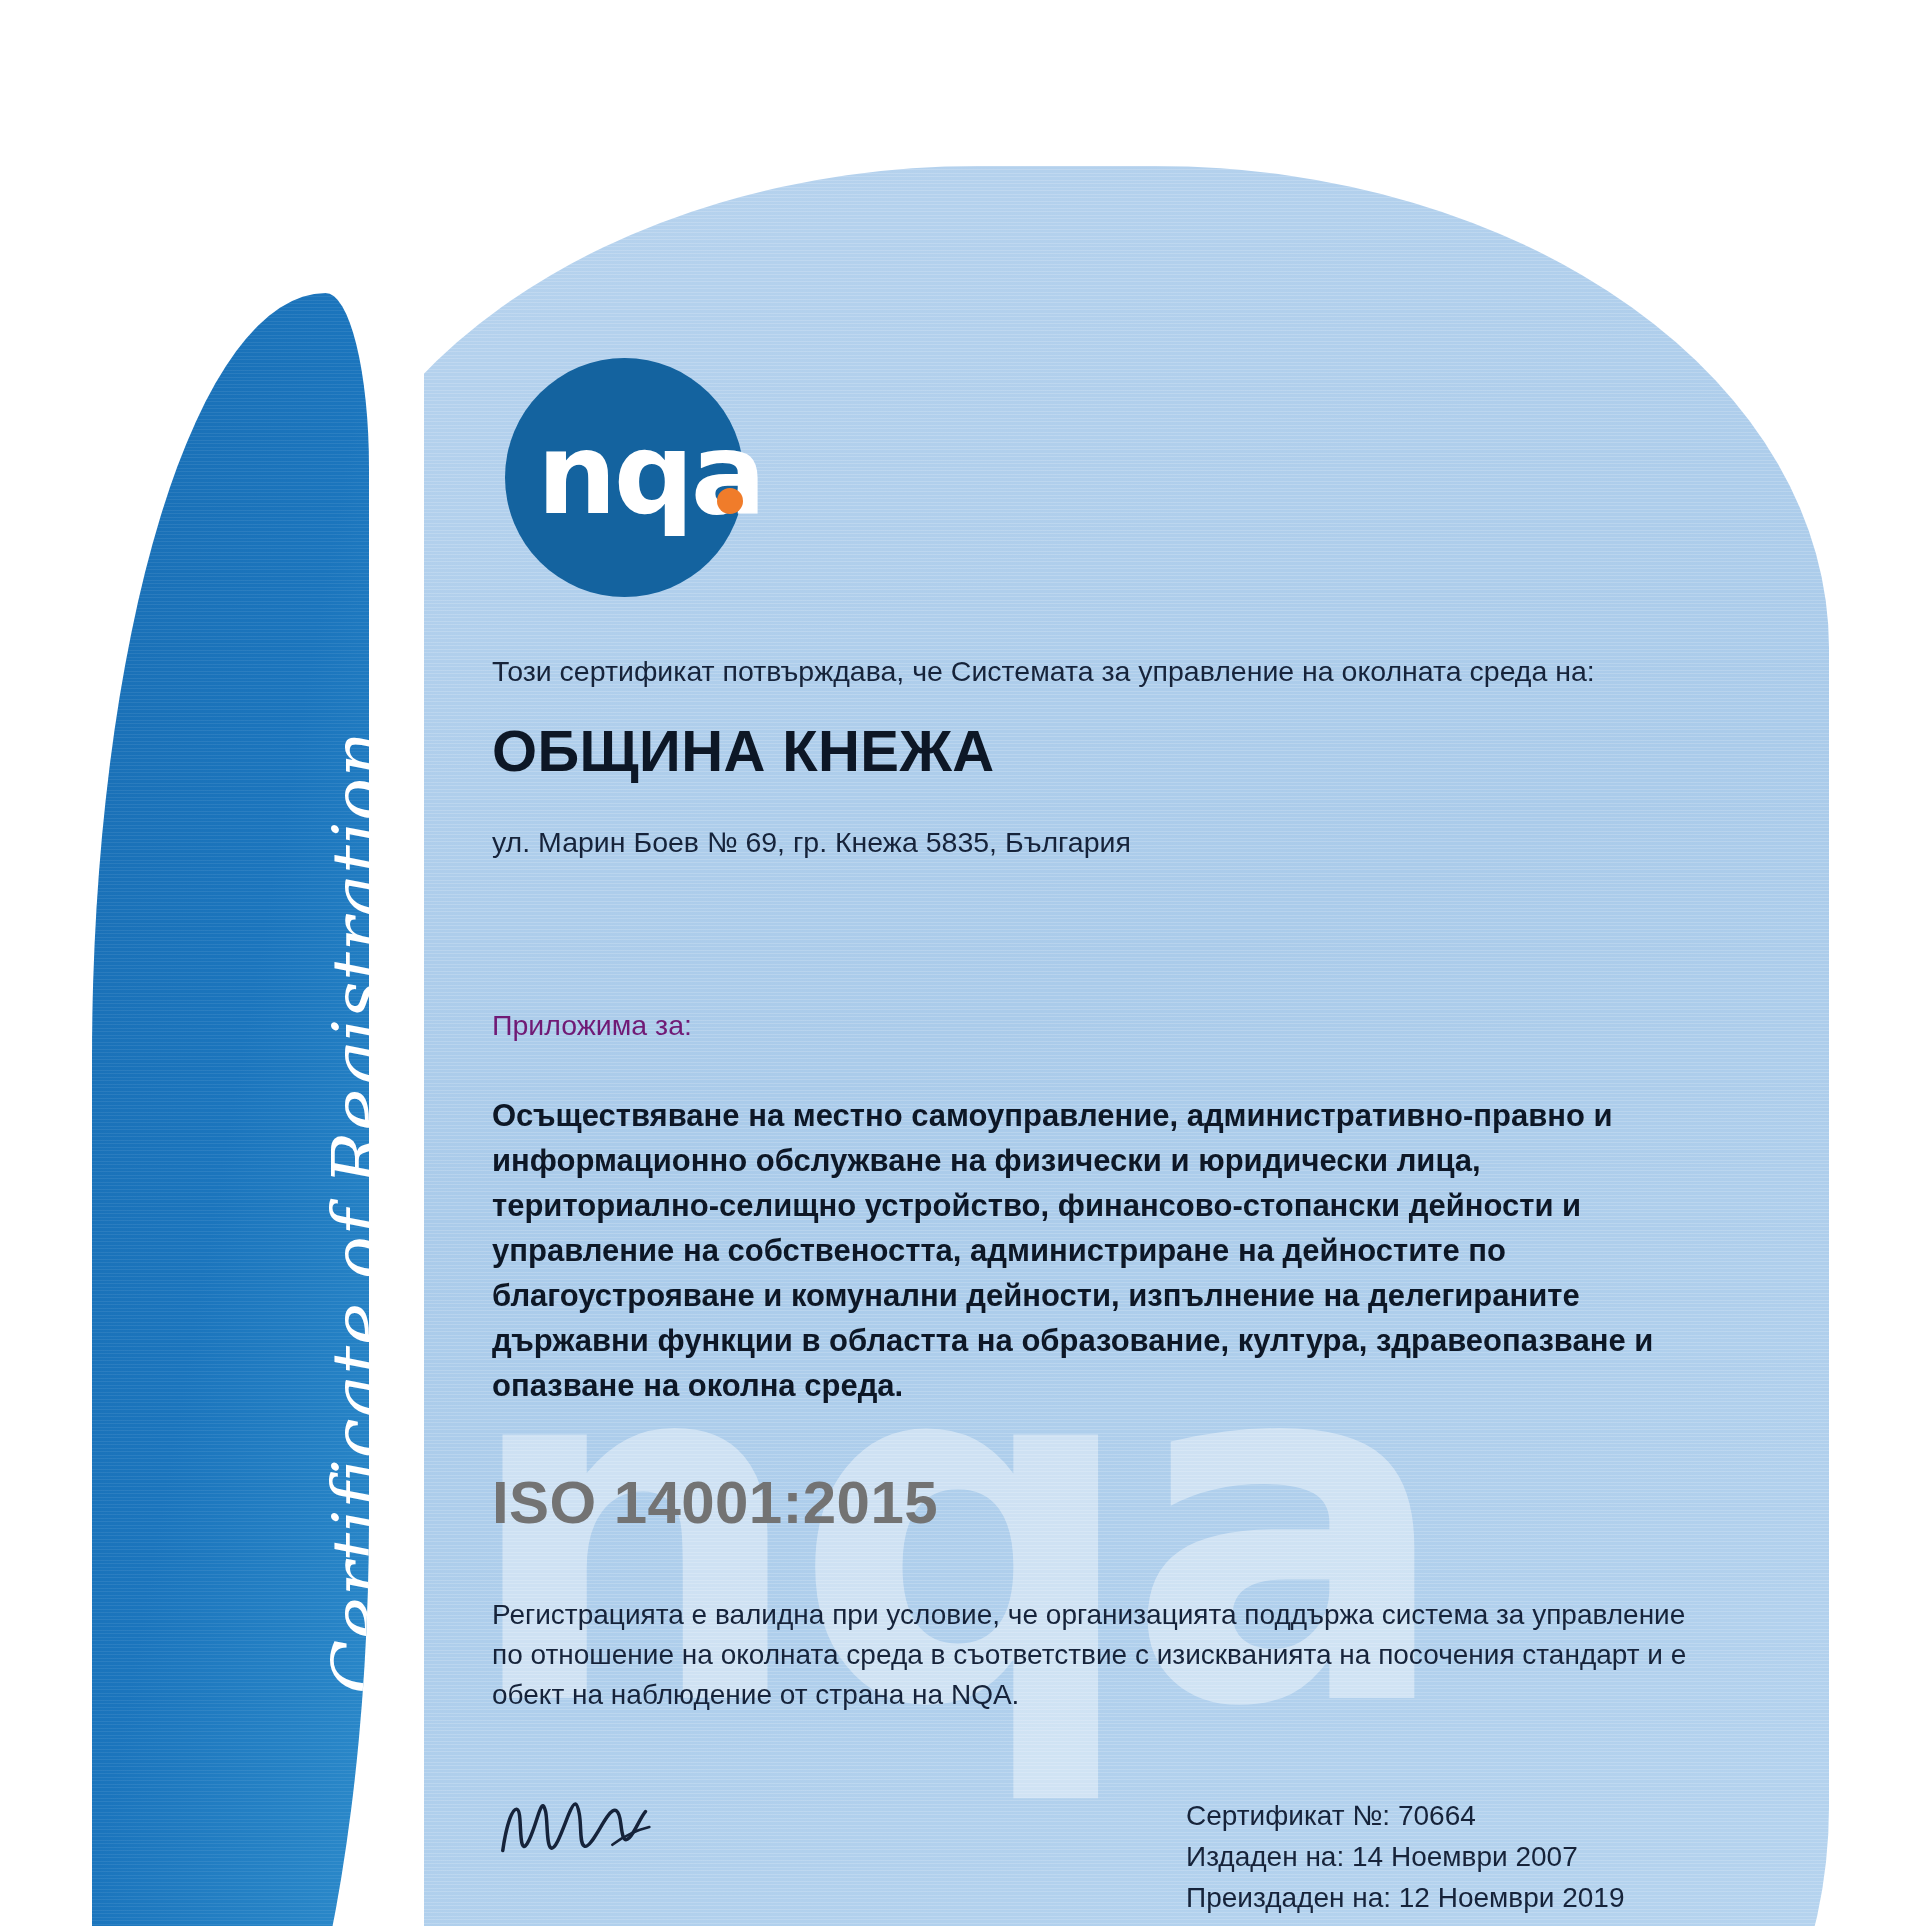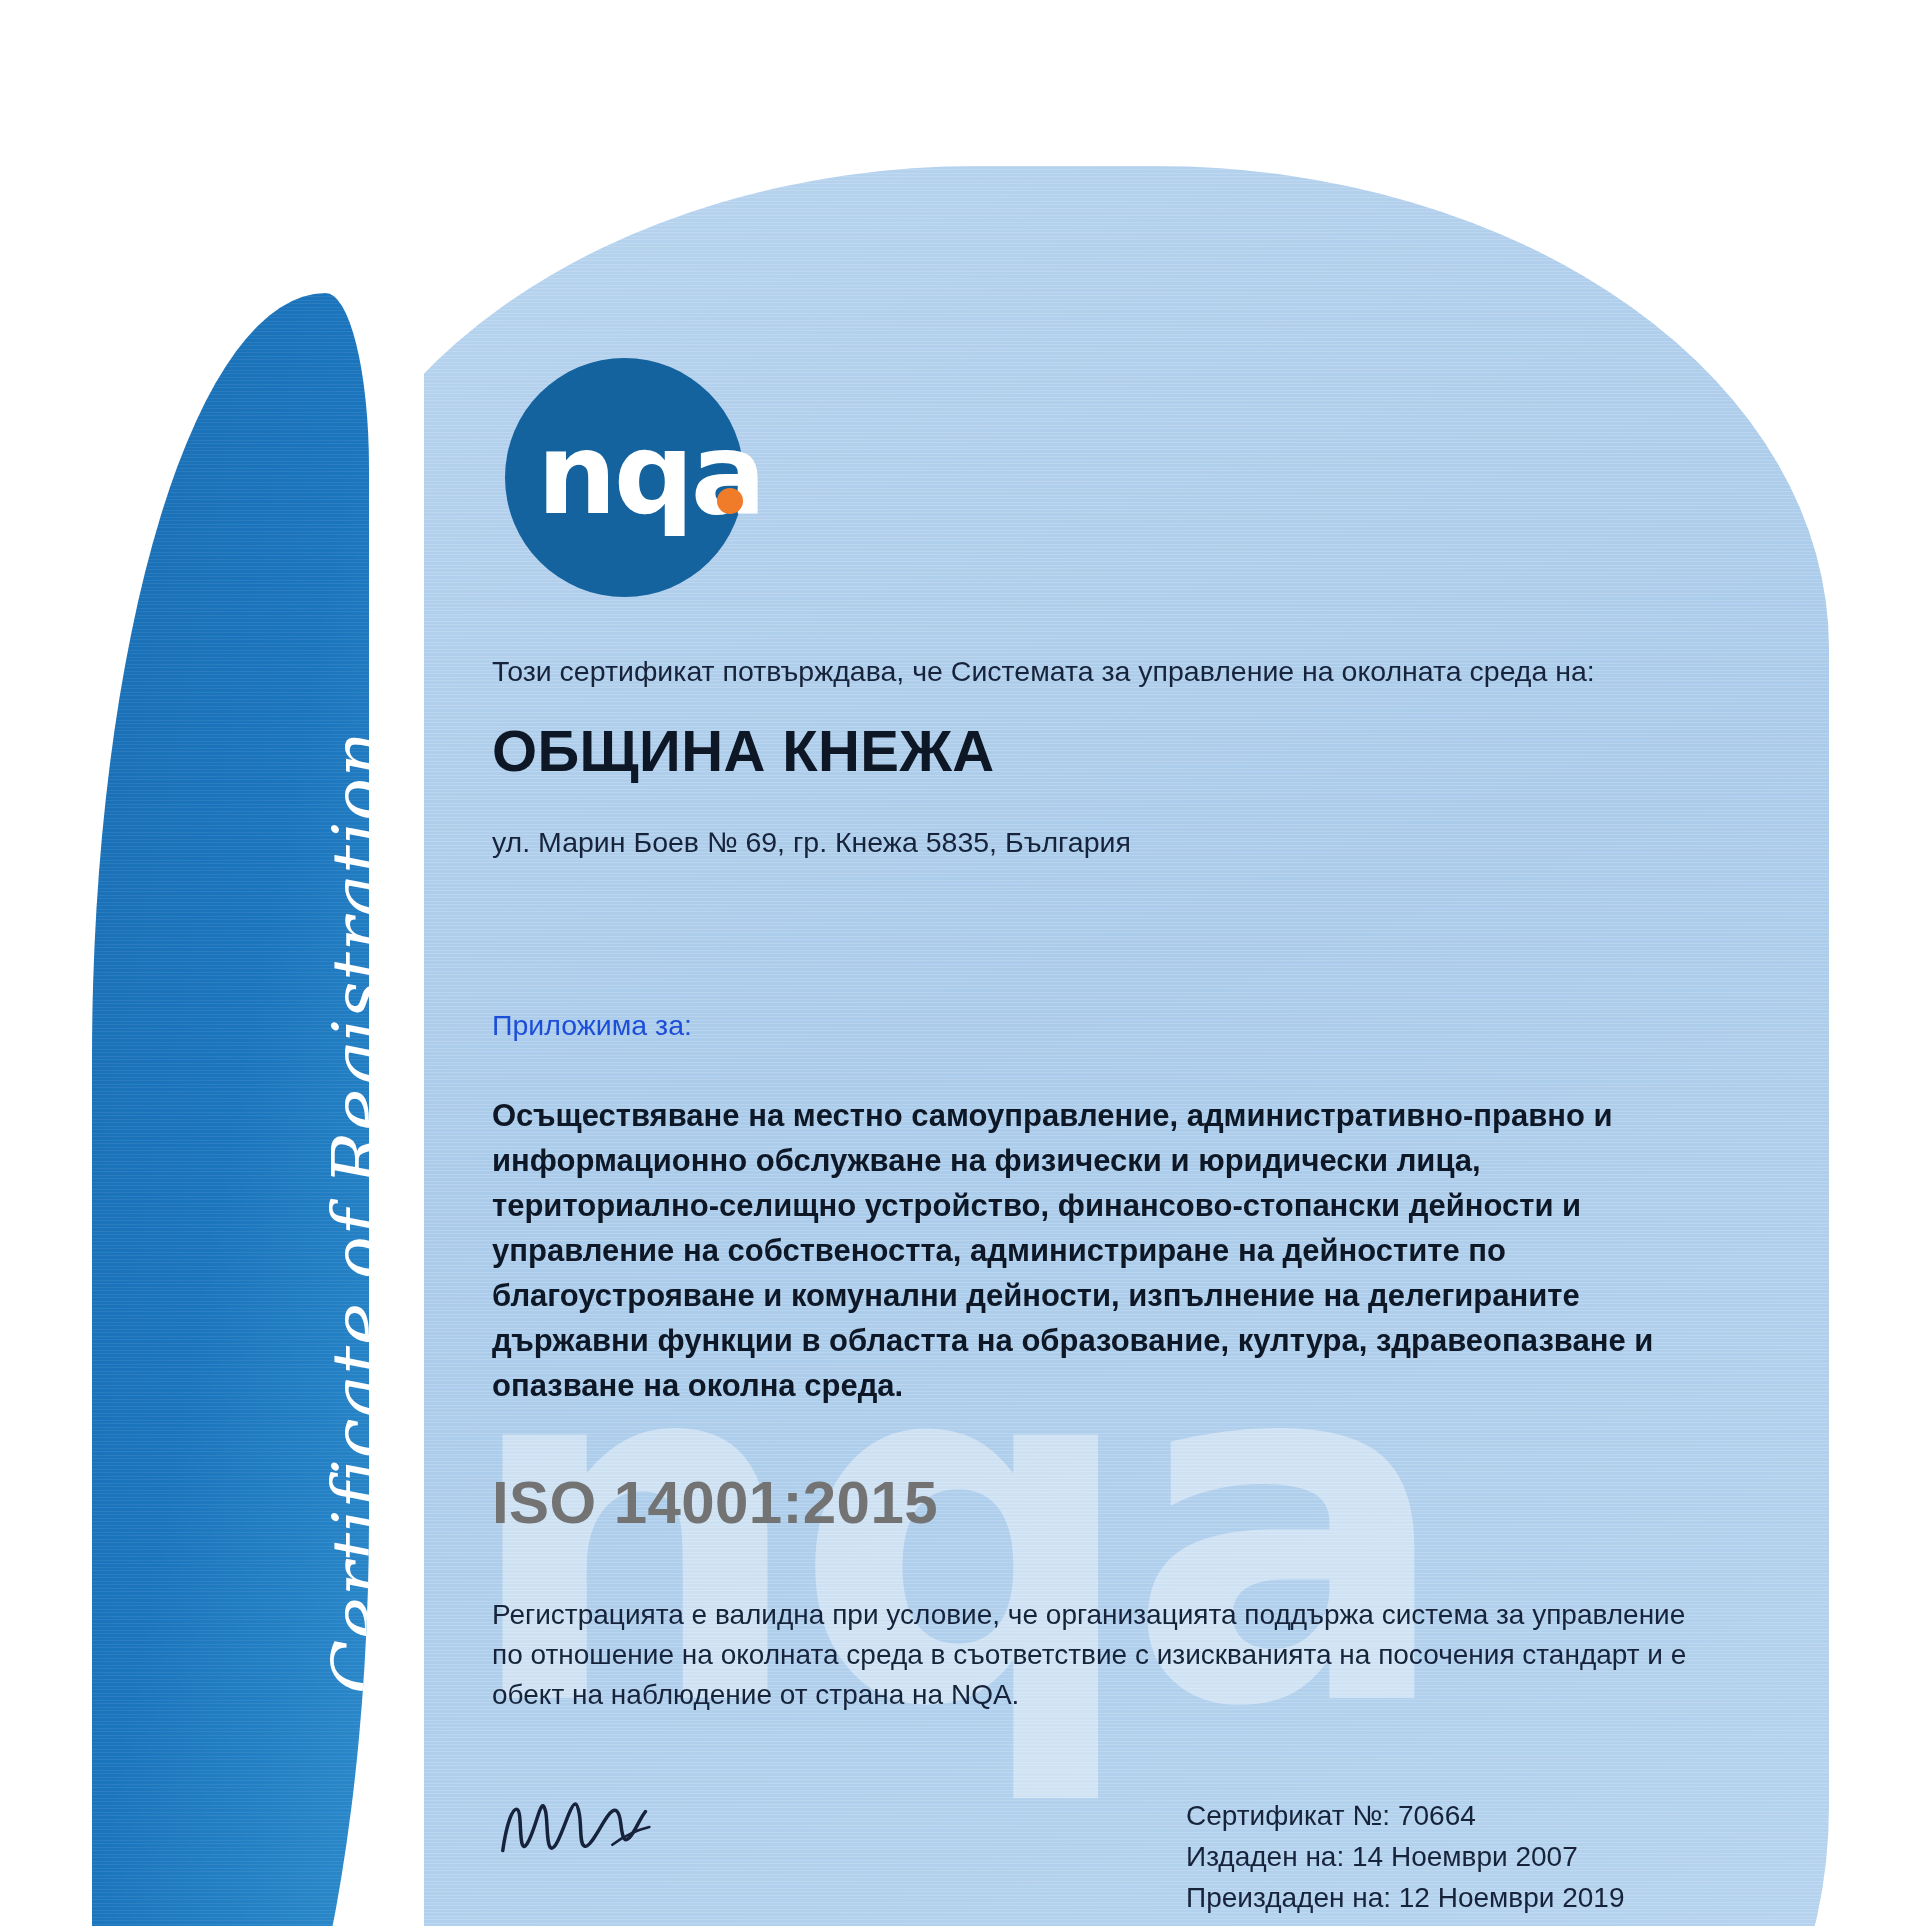--- a/index.html
+++ b/index.html
@@ -183,21 +183,21 @@
     font-size: 28.5px;
     color: #16233a;
   }
 
   .scope-label {
     position: absolute;
     left: 492px;
     top: 1009px;
     width: 1202px;
     font-size: 28.5px;
-    color: #1d4ed8;
+    color: #701a75;
   }
 
   .scope-body {
     position: absolute;
     left: 492px;
     top: 1094px;
     width: 1213px;
     font-size: 31px;
     font-weight: 700;
     line-height: 1.45;

